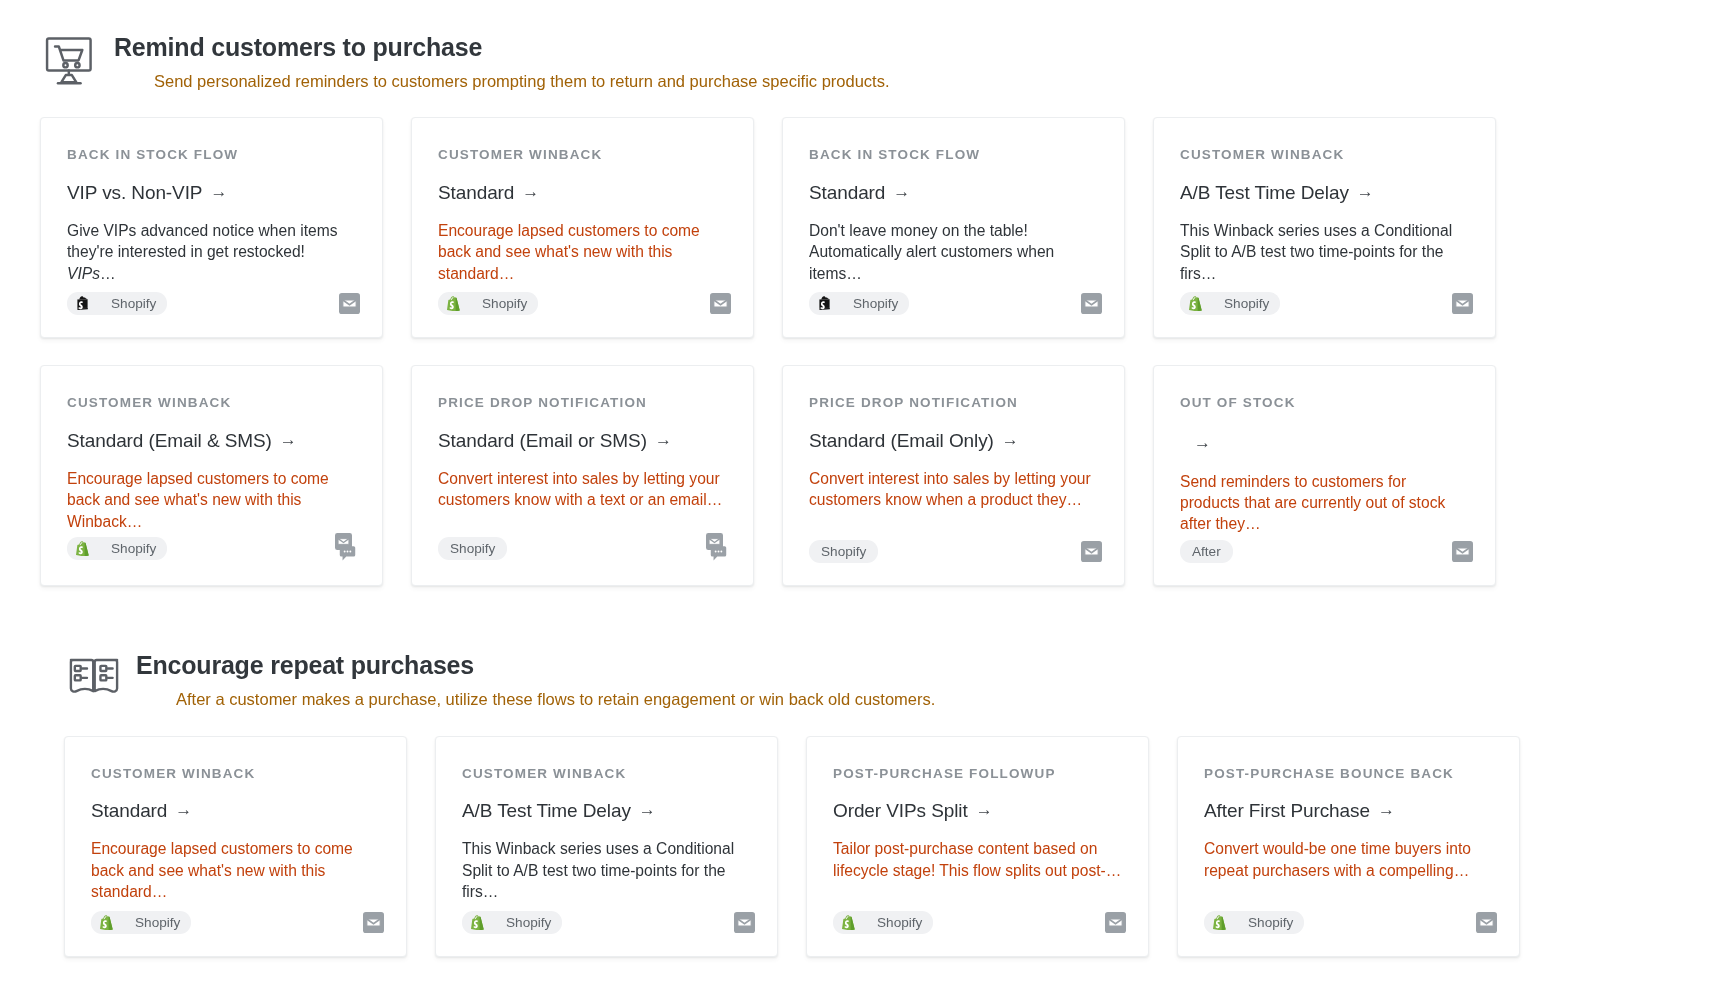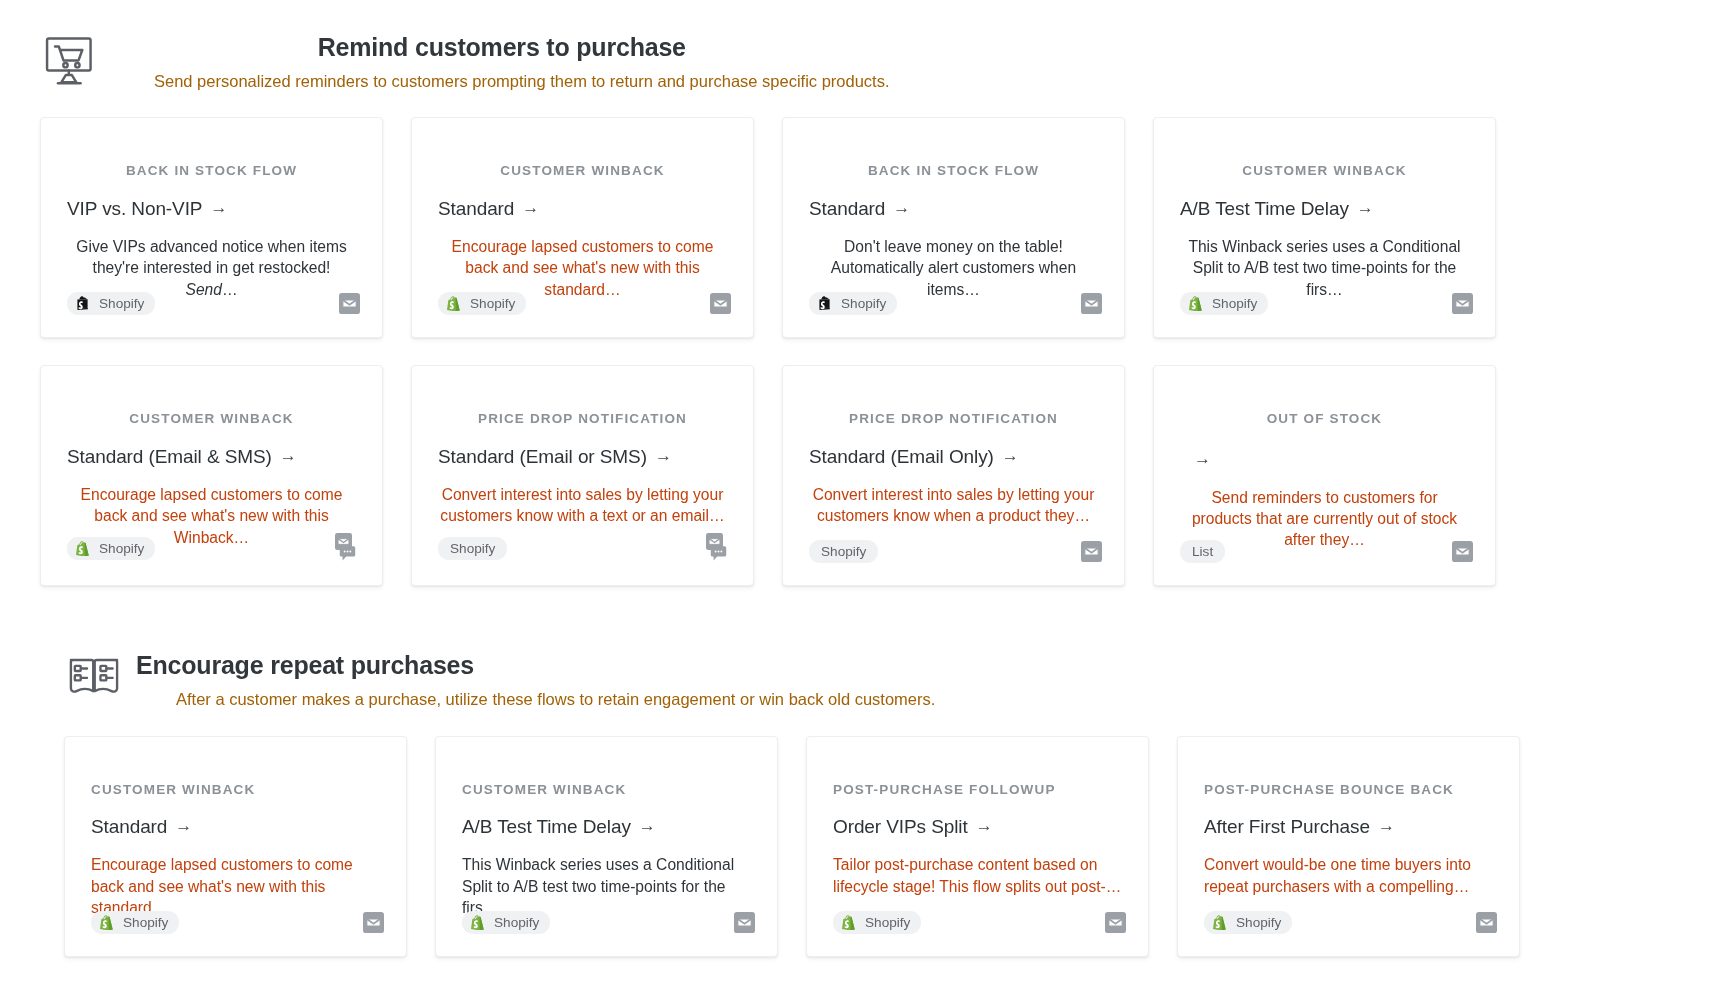--- a/index.html
+++ b/index.html
@@ -70,21 +70,20 @@
     flex-direction: column;
   }
 
   .kicker {
     font-size: 13.5px;
     font-weight: 700;
     letter-spacing: 1.15px;
     color: #8b9197;
     text-transform: uppercase;
     line-height: 1;
-    margin-top: 16px;
   }
   .card-title-row {
     display: flex;
     align-items: flex-start;
     margin-top: 19px;
   }
   .card-title {
     font-size: 19px;
     font-weight: 400;
     color: #2e3338;
@@ -115,21 +114,21 @@
     left: 26px;
     right: 22px;
     bottom: 22px;
     display: flex;
     align-items: center;
     justify-content: space-between;
   }
   .badge {
     display: inline-flex;
     align-items: center;
-    gap: 10px;
+    gap: 22px;
     background: #f0f1f3;
     border-radius: 11px;
     padding: 4px 11px 4px 9px;
     font-size: 13.6px;
     color: #5f656b;
     font-weight: 400;
   }
   .badge.plain { padding: 4px 12px; }
   .badge-ico { width: 13px; height: 15px; display: block; }
   .badge-ico svg { display: block; width: 100%; height: 100%; }
@@ -143,21 +142,21 @@
 
   .sec2 { margin-top: 58px; padding-left: 24px; }
   .sec2 .section-header { padding-left: 42px; }
   .sec2 .section-icon { width: 56px; height: 56px; flex-basis: 56px; margin-top: 4px; }
 </style>
 </head>
 <body>
 
 <div class="page">
   <div id="sections-root">
-      <div class="section" style="padding-top: 26px; text-align: center;">
+      <div class="section" style="padding-top: 26px;">
         <div class="section-header">
           <div class="section-icon">
             <svg viewBox="0 0 40 40" fill="none" stroke="currentColor" stroke-width="1.7" stroke-linecap="round" stroke-linejoin="round">
       <rect x="3.5" y="4.5" width="30" height="22" rx="1.2"></rect>
       <path d="M9 10h2.6l3.2 9.6h10.4l2.6-7.2H12.4"></path>
       <circle cx="16.2" cy="22.9" r="1.5"></circle>
       <circle cx="24.4" cy="22.9" r="1.5"></circle>
       <path d="M18.5 26.5v3.2M13.4 34.6h10.2l-3-4.9h-4.2z"></path>
       <path d="M11 35.4h15.6"></path>
     </svg>
@@ -168,21 +167,21 @@
      </div>
         </div>
         <div class="grid">
           <div class="grid-cell">
             <div class="card">
            <div class="kicker">BACK IN STOCK FLOW</div>
            <div class="card-title-row">
              <span class="card-title">VIP vs. Non-VIP</span>
              <span class="arrow">→</span>
            </div>
-           <div class="card-desc dark"><span>Give VIPs advanced notice when items they're interested in get restocked! </span><i>Send</i><span>…</span></div>
+           <div class="card-desc dark"><span>Give VIPs advanced notice when items they're interested in get restocked! </span><i>VIPs</i><span>…</span></div>
            <div class="card-footer">
              <span class="badge">
            <span class="badge-ico">
                     <svg viewBox="0 0 14 16">
                       <path d="M1.5 3.6h11v9.2h-11z" fill="#141414"></path>
                       <path d="M10.4 2.4c-.1-.6-.6-.9-1.1-.9-.3 0-.7 0-1.1.1C7.8.9 7.2.3 6.4.3 5 .3 4 2 3.5 3.6h9.3l-2.4-1.2z" fill="#141414"></path>
                       <path d="M1.3 13.2l.4 1.9 11-1V12.8z" fill="#141414"></path>
                       <path d="M7.4 6.2l-.4 1.5s-.5-.3-1.2-.2c-1 .1-1 .7-1 .9.1.8 2.3 1 2.5 3 .1 1.5-.8 2.6-2.1 2.7-1.6.1-2.4-.9-2.4-.9l.3-1.4s.9.6 1.6.6c.4 0 .6-.4.6-.6-.1-1-1.9-1-2.1-2.8C3 7.3 3.8 5.8 5.8 5.7c.9 0 1.6.5 1.6.5z" fill="#fff"></path>
                     </svg>
                   </span>
@@ -403,21 +402,21 @@
           <div class="grid-cell">
             <div class="card">
            <div class="kicker">OUT OF STOCK</div>
            <div class="card-title-row spread">
              <span class="arrow">→</span>
            </div>
            <div class="card-desc">Send reminders to customers for products that are currently out of stock after they…</div>
            <div class="card-footer">
              <span class="badge plain">
 
-           <span>List</span>
+           <span>After</span>
          </span>
              <span class="channel">
                   <span class="ch-ico mail">
                     <svg width="21" height="21" viewBox="0 0 22 22">
                       <rect x="0" y="0" width="22" height="22" rx="3" fill="#9aa0a6"></rect>
                       <path d="M4 7.3h14v7.4H4z" fill="#fff"></path>
                       <path d="M4 7.3l7 5 7-5" fill="none" stroke="#9aa0a6" stroke-width="1.7"></path>
                       <path d="M4 7.3h14v7.4H4z" fill="none" stroke="#9aa0a6" stroke-width="1.2"></path>
                     </svg>
                   </span>

